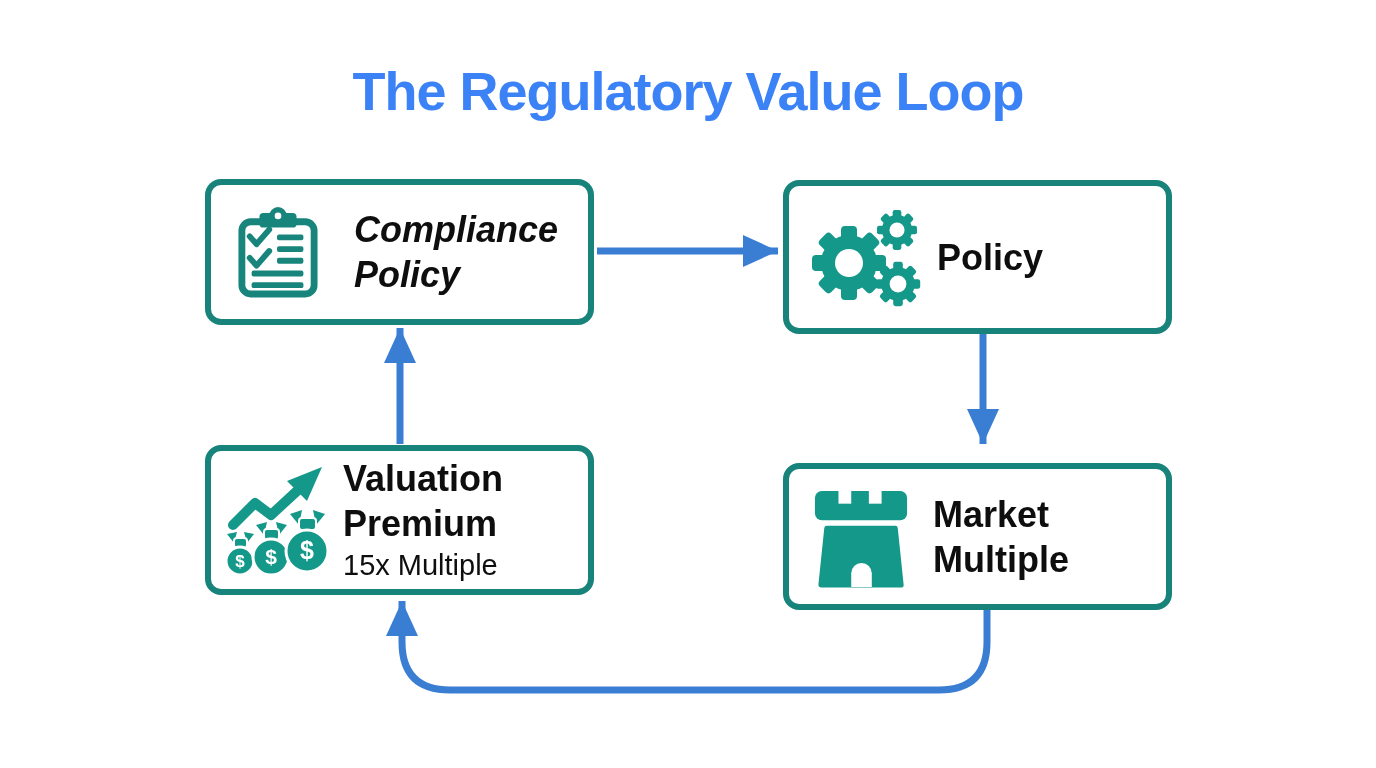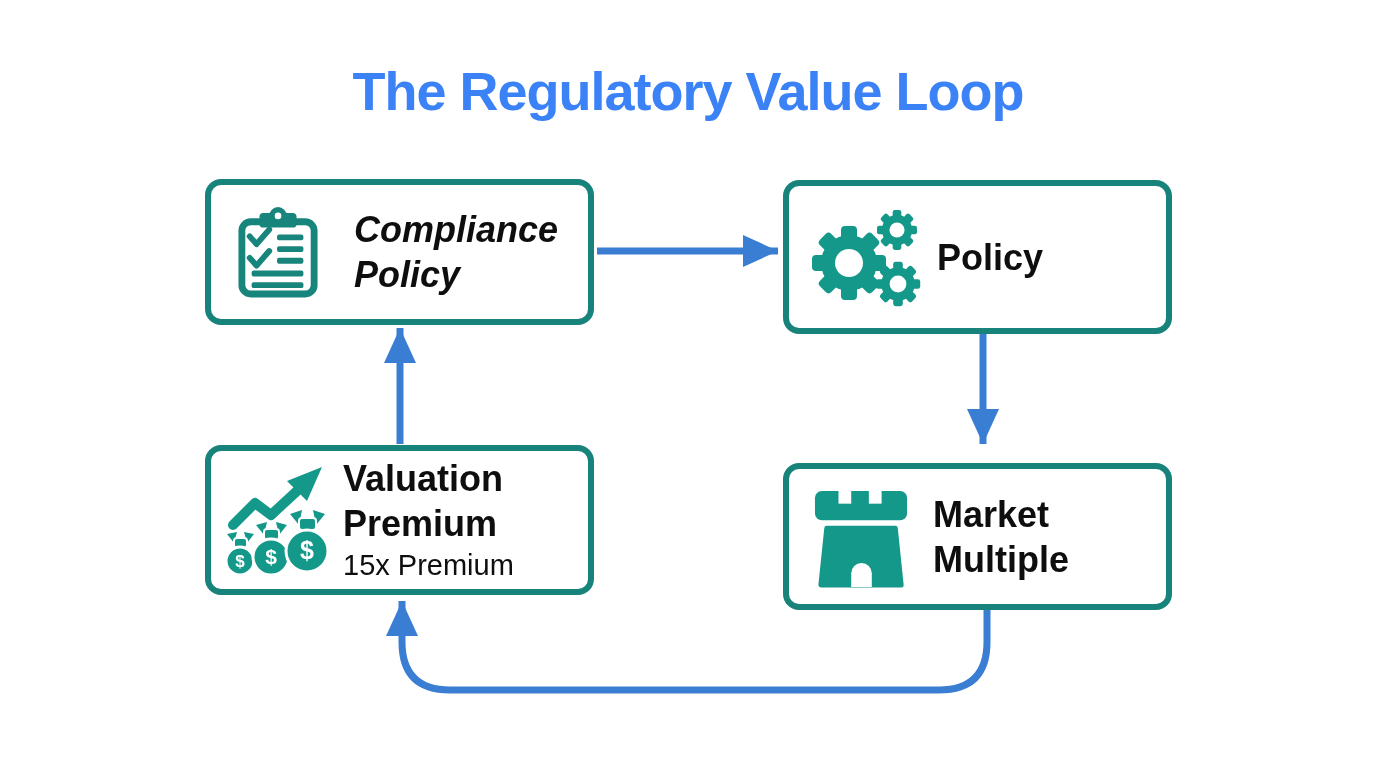--- a/index.html
+++ b/index.html
@@ -162,17 +162,17 @@
             <rect x="74" y="59" width="17" height="12" rx="3" fill="#14988a" stroke="#ffffff" stroke-width="2"></rect>
             <circle cx="82" cy="92" r="21" fill="#14988a" stroke="#ffffff" stroke-width="3"></circle>
             <text x="82" y="100" font-size="25" fill="#ffffff">$</text>
           </g>
         </g>
       </svg>
     </span>
     <div class="ntext">
       <div class="nline">Valuation</div>
       <div class="nline">Premium</div>
-      <div class="nsub">15x Premium</div>
+      <div class="nsub">15x Multiple</div>
     </div>
   </div>
 
 </div>
 
 </body></html>

